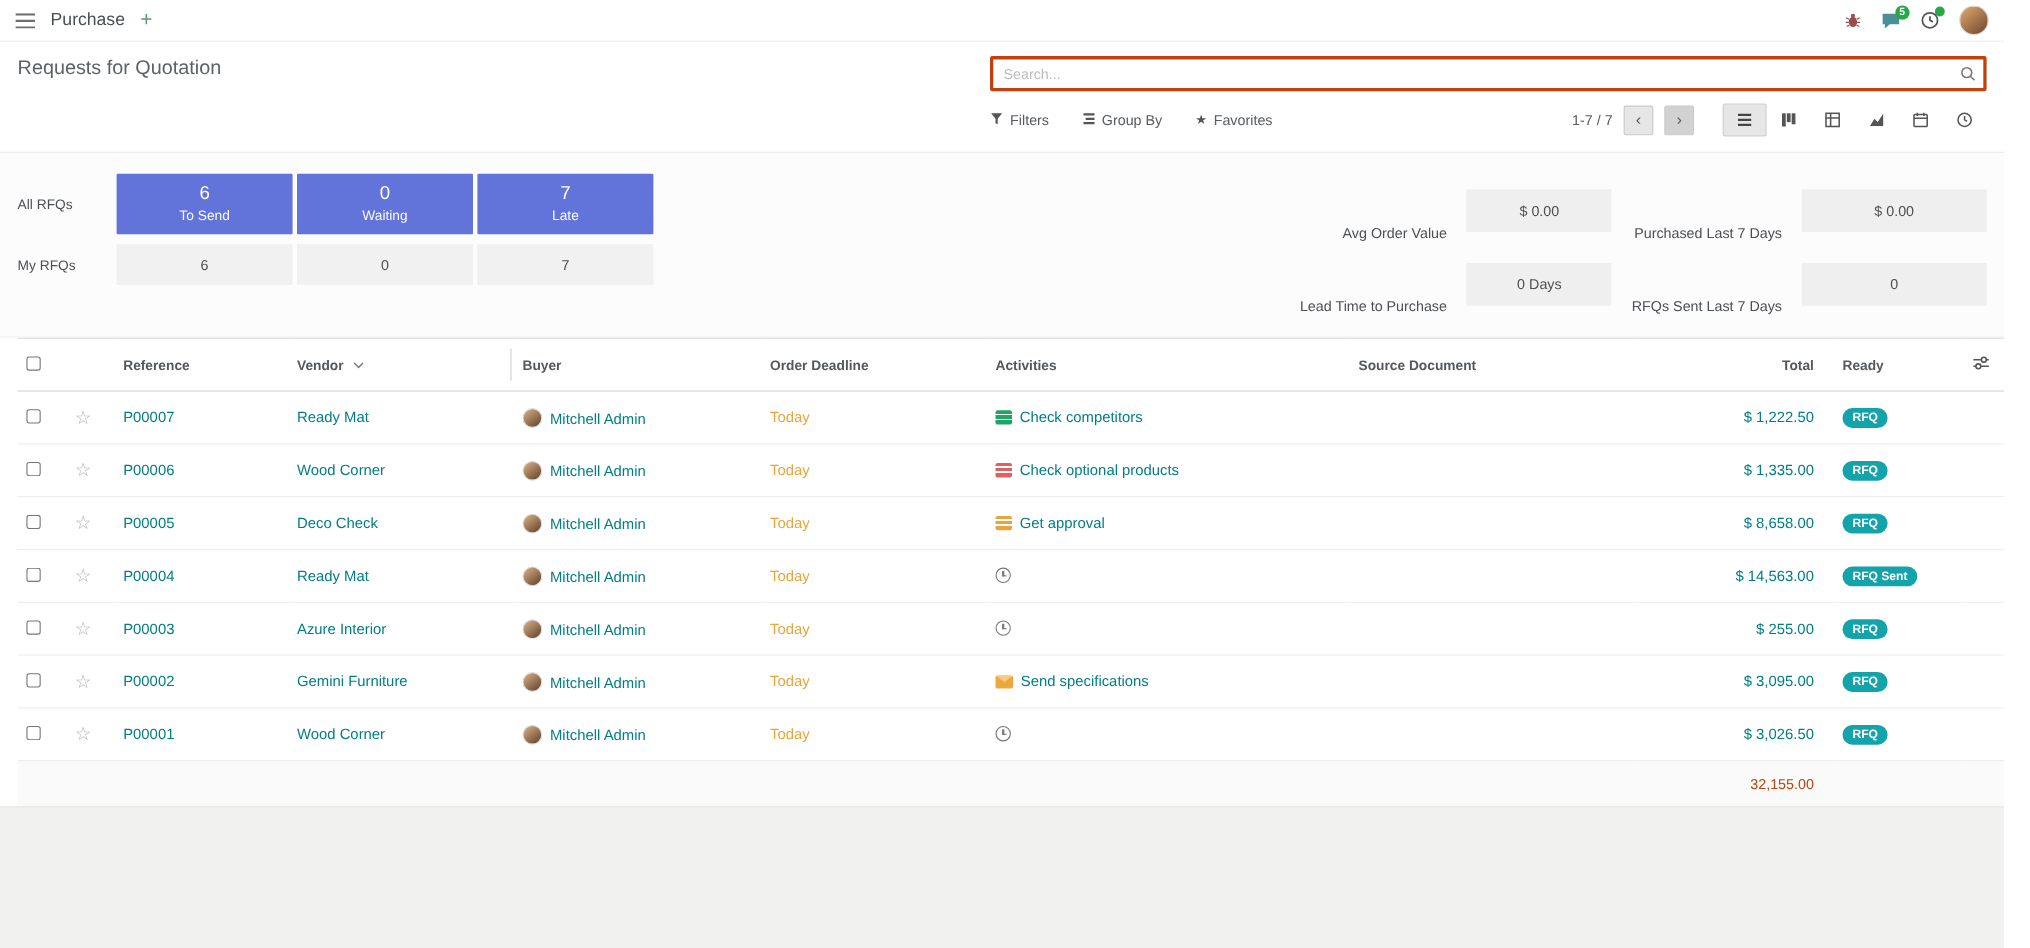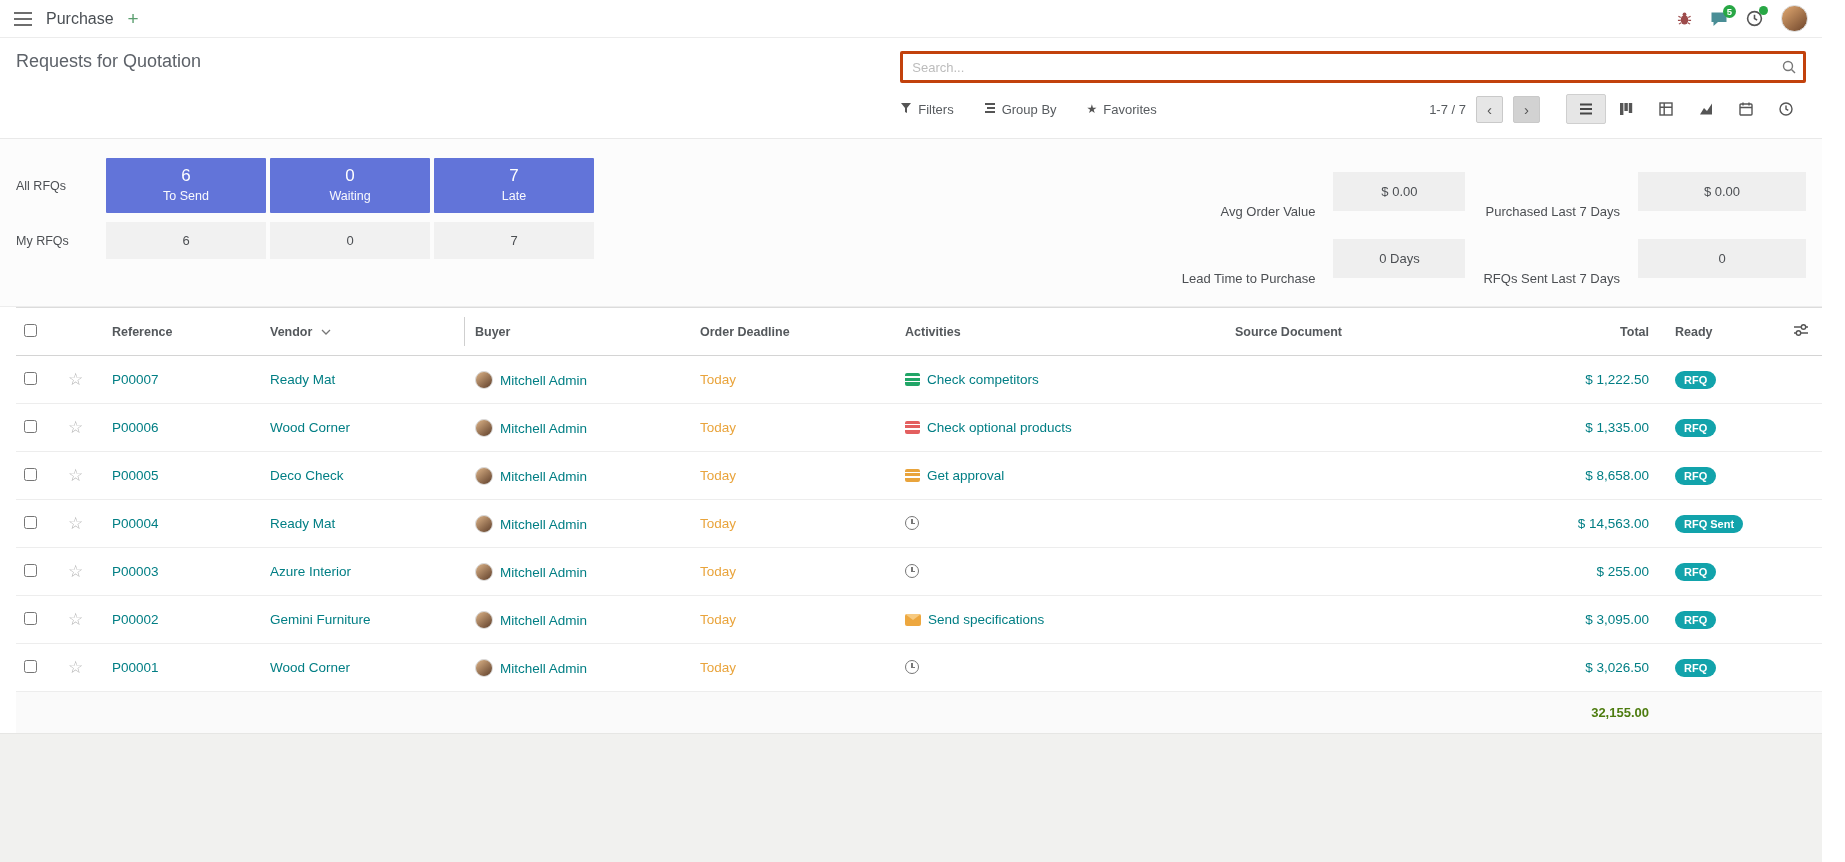--- a/index.html
+++ b/index.html
@@ -76,21 +76,21 @@
   tbody td{font-size:13.5px;padding:13px 8px;border-bottom:1px solid #ededed;vertical-align:middle;white-space:nowrap;overflow:hidden;}
   tbody tr{cursor:pointer;background:#fff;}
   .link{color:var(--teal);cursor:pointer;}
   .star{color:#b3b3b3;font-size:17px;cursor:pointer;}
   .avatar-sm{display:inline-block;width:18px;height:18px;border-radius:50%;background:linear-gradient(140deg,#caa27a 15%,#6b4a33 90%);margin-right:7px;vertical-align:-4px;border:1px solid #ddd;}
   .deadline{color:var(--orange);}
   .cell-total,.footer-total-cell{text-align:right;padding-right:18px;}
   .total-val{color:var(--teal);}
   .badge{display:inline-block;background:var(--badge-teal);color:#fff;font-size:11px;font-weight:bold;padding:3px 9px;border-radius:11px;}
   tfoot td{padding:13px 8px;border-top:1px solid #e0e0e0;background:#fafafa;font-size:13px;}
-  .footer-total{font-weight:bold;color:#4d7c0f;}
+  .footer-total{font-weight:normal;color:#c2410c;}
   .bottom-fill{flex:1;background:#f1f1ef;border-top:1px solid #e6e6e4;}
 
   
   .act-icon{display:inline-block;position:relative;margin-right:7px;vertical-align:-2px;}
   .act-list-green,.act-list-red,.act-list-yellow{width:15px;height:13px;border-radius:2px;}
   .act-list-green{background:linear-gradient(#21a567 0 3px,#fff 3px 4.5px,#21a567 4.5px 7.5px,#fff 7.5px 9px,#21a567 9px 13px);}
   .act-list-red{background:linear-gradient(#e35f5f 0 3px,#fff 3px 4.5px,#e35f5f 4.5px 7.5px,#fff 7.5px 9px,#e35f5f 9px 13px);}
   .act-list-yellow{background:linear-gradient(#e9a43c 0 3px,#fff 3px 4.5px,#e9a43c 4.5px 7.5px,#fff 7.5px 9px,#e9a43c 9px 13px);}
   .act-clock{width:14px;height:14px;border:1.5px solid #777;border-radius:50%;}
   .act-clock::before{content:"";position:absolute;left:5px;top:2px;width:1.5px;height:4.5px;background:#777;}

